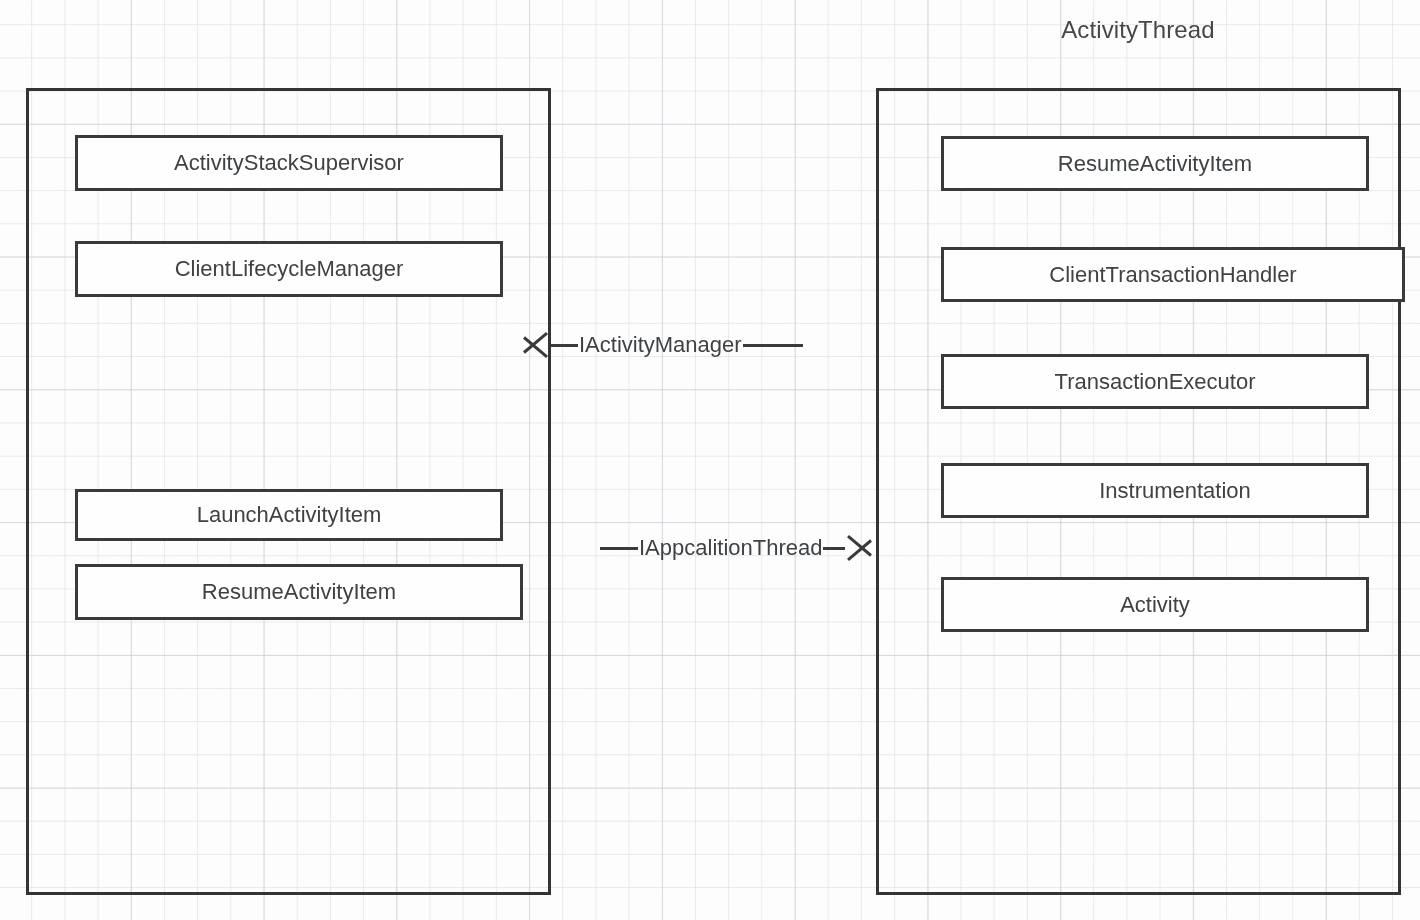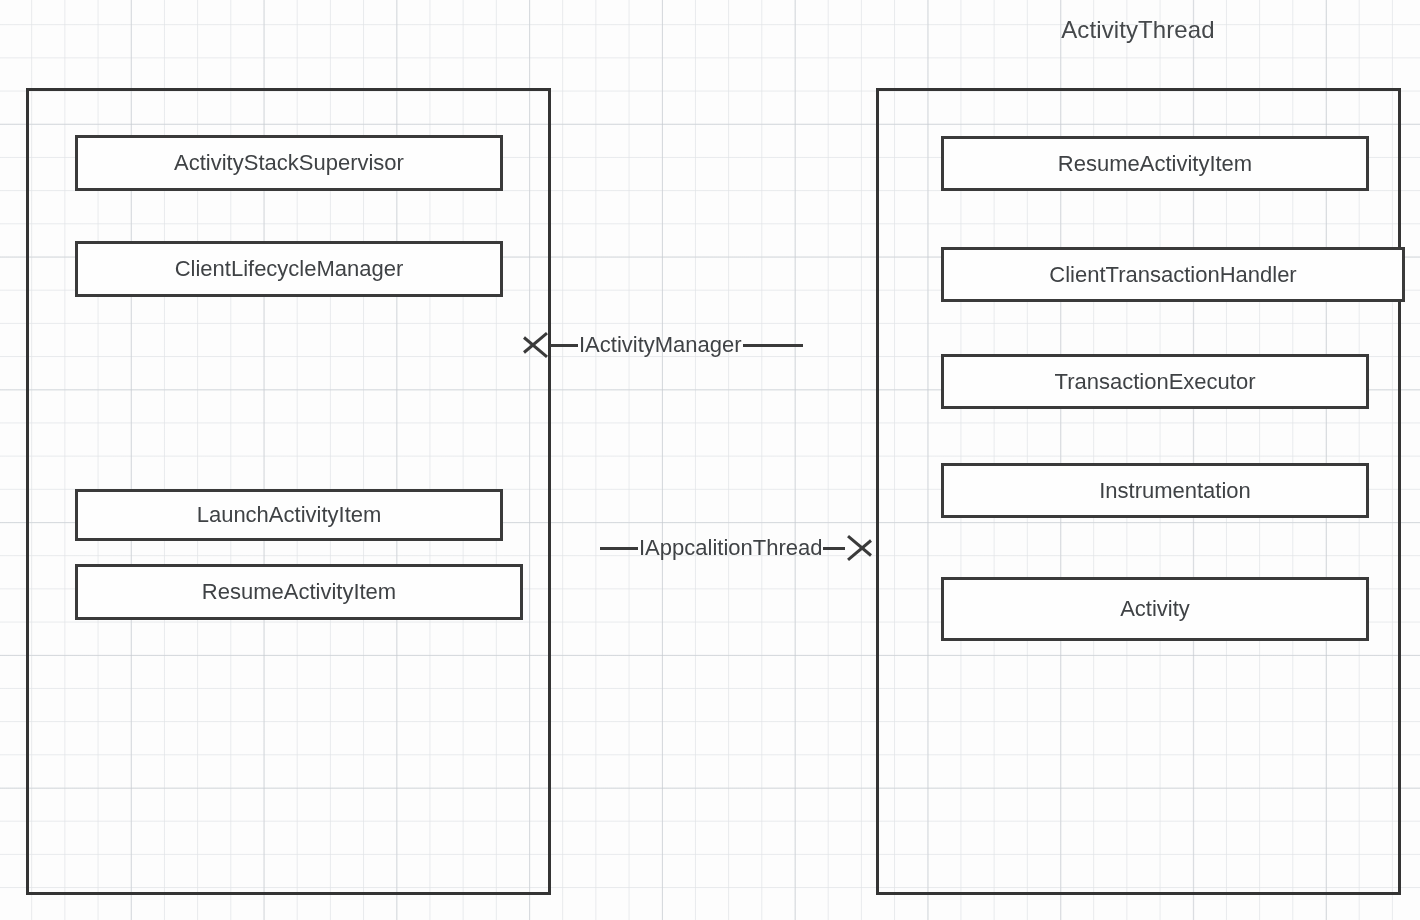--- a/index.html
+++ b/index.html
@@ -168,21 +168,21 @@
   </div>
 
   <div class="component-box" style="left:941px; top:354px; width:428px; height:55px;">
     <span class="component-label">TransactionExecutor</span>
   </div>
 
   <div class="component-box" style="left:941px; top:463px; width:428px; height:55px;padding-left:40px;">
     <span class="component-label">Instrumentation</span>
   </div>
 
-  <div class="component-box" style="left:941px; top:577px; width:428px; height:64px;">
+  <div class="component-box" style="left:941px; top:577px; width:428px; height:55px;">
     <span class="component-label">Activity</span>
   </div>
 
   <div class="connector" style="left:524px; top:328px;">
     <span class="arrow-head arrow-left"></span>
     <span class="conn-line" style="width:28px;"></span>
     <span class="conn-label">IActivityManager</span>
     <span class="conn-line" style="width:60px;"></span>
   </div>
 

